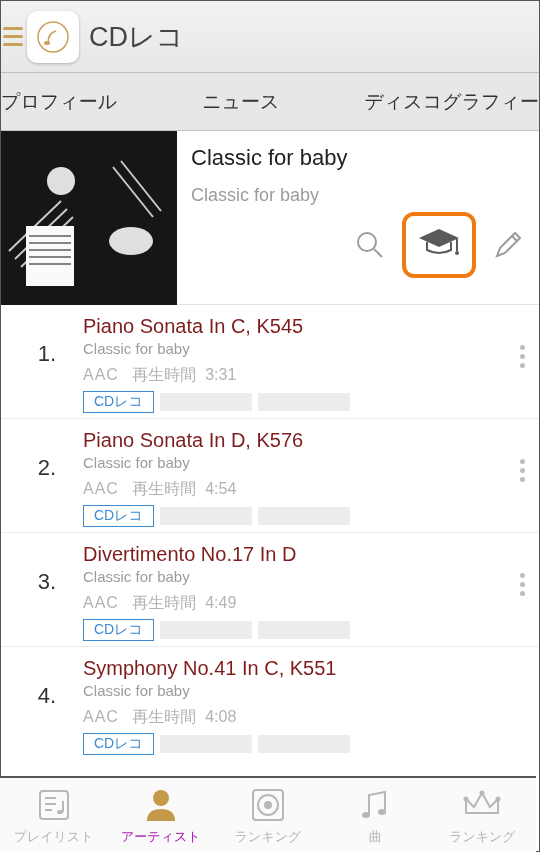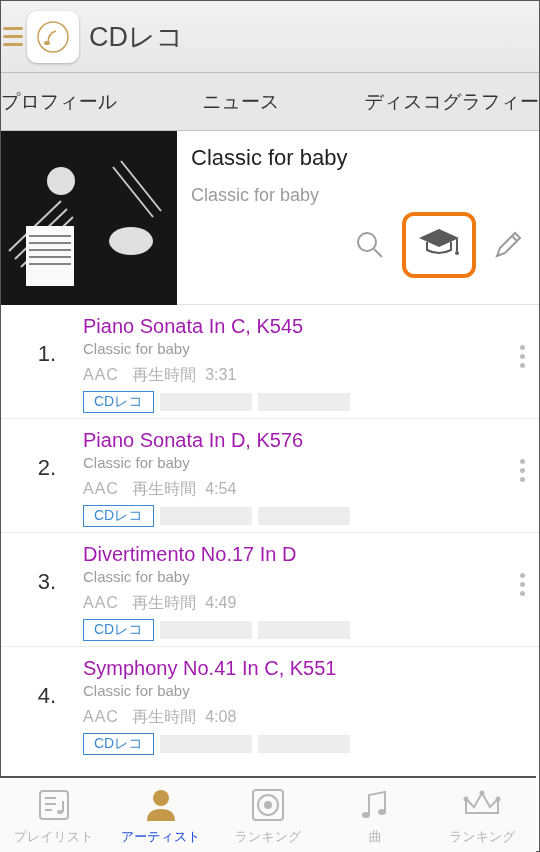--- a/index.html
+++ b/index.html
@@ -125,21 +125,21 @@
   .track-num {
     width: 72px;
     font-size: 22px;
     color: #333;
     padding-top: 26px;
     text-align: center;
   }
   .track-body { flex: 1; }
   .track-title {
     font-size: 20px;
-    color: #a21caf;
+    color: #7f1d1d;
   }
   .track-artist {
     font-size: 15px;
     color: #9c9c9c;
     margin-top: 2px;
   }
   .track-meta {
     font-size: 16px;
     color: #b3b3b3;
     margin-top: 8px;
@@ -185,21 +185,21 @@
   .btab {
     flex: 1;
     display: flex;
     flex-direction: column;
     align-items: center;
     justify-content: center;
     gap: 2px;
     color: #b7b7b7;
     font-size: 13px;
   }
-  .btab.active { color: #1d4ed8; text-align: right; }
+  .btab.active { color: #a21caf; text-align: right; }
   .btab .ic { height: 42px; display:flex; align-items:center; justify-content:center; }
 
 </style>
 </head>
 <body>
 
 <div class="title-bar">
   <div class="hamburger">
     <span></span>
       <span></span>

